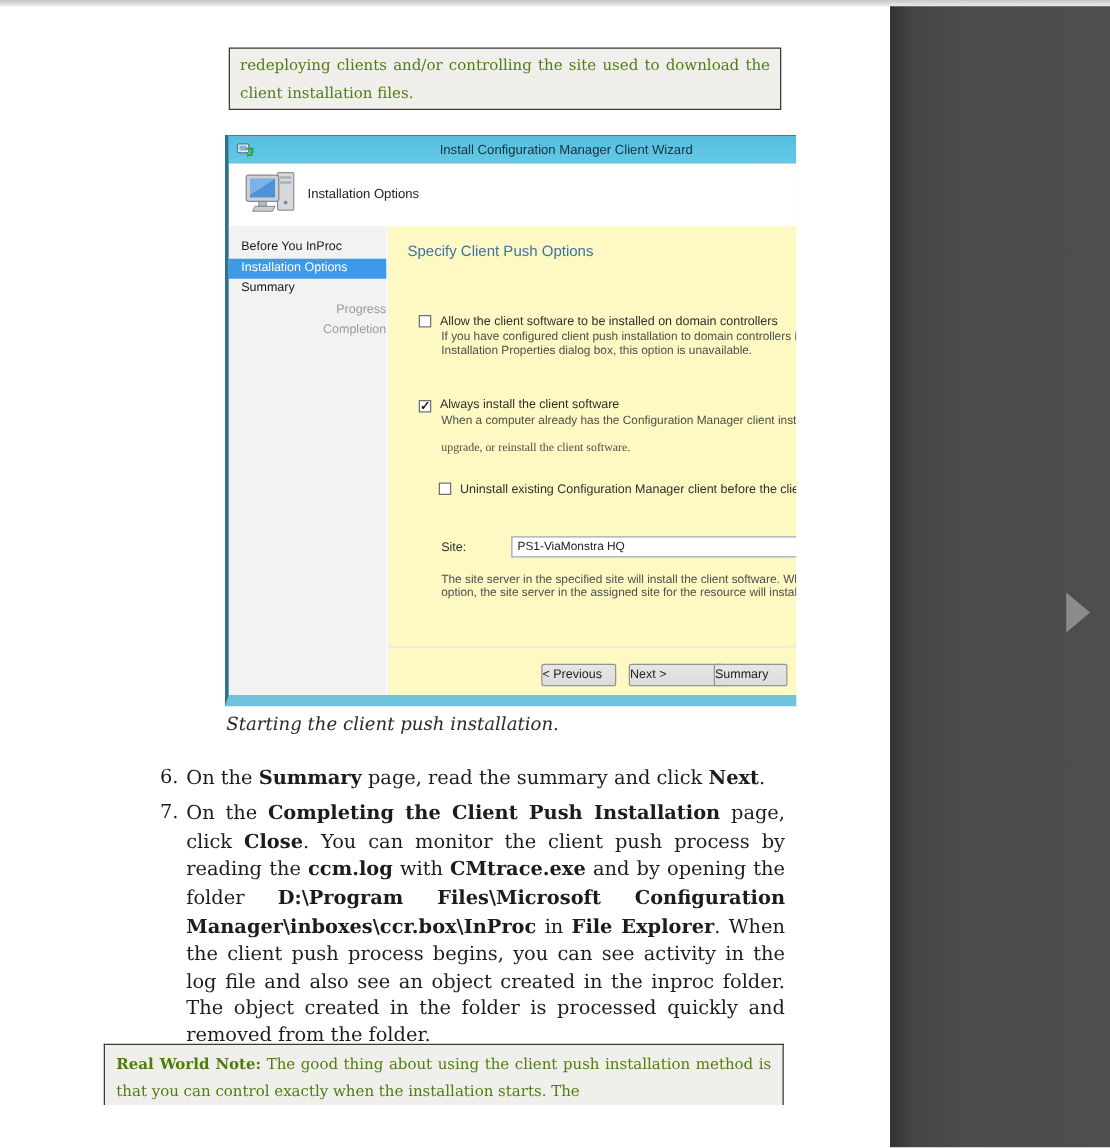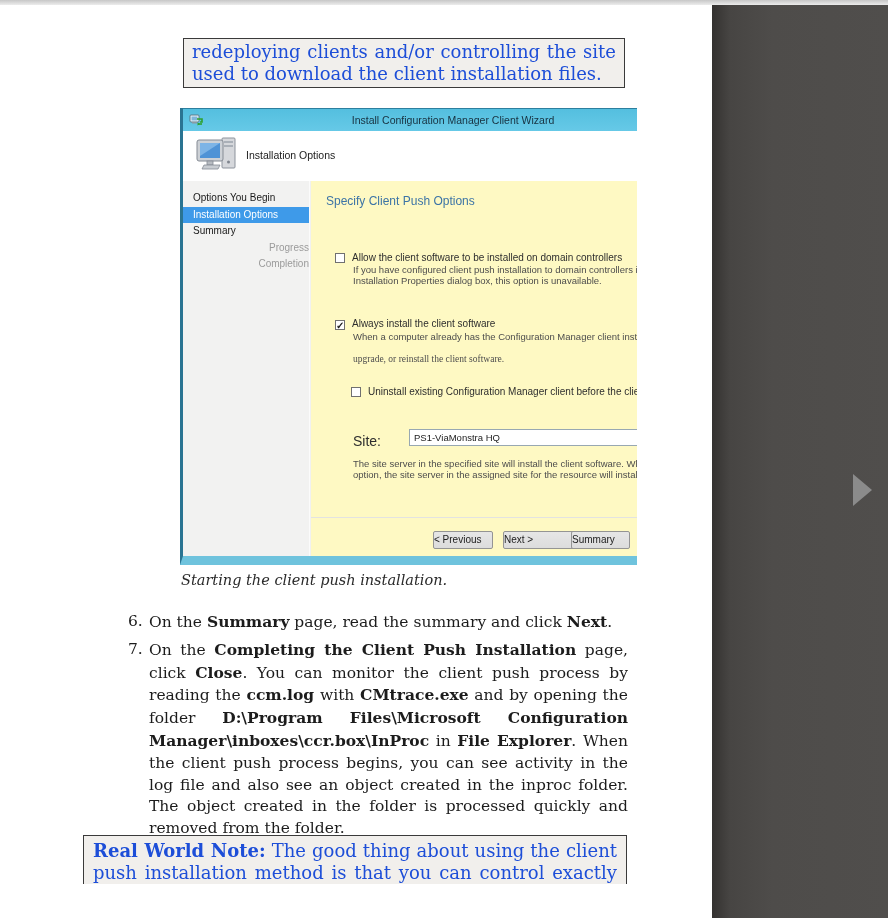--- a/index.html
+++ b/index.html
@@ -12,21 +12,21 @@
   .page { position:absolute; left:0; top:0; width:712px; height:918px; background:#fff; }
 
   .sidebar { position:absolute; left:712px; top:0; width:176px; height:918px;
     background:linear-gradient(90deg,#343230 0,#474543 18px,#4e4c4a 60px,#504e4c 100%); }
   .next-arrow { position:absolute; left:141px; top:474px; width:0; height:0; cursor:pointer;
     border-top:16px solid transparent; border-bottom:16px solid transparent;
     border-left:19px solid #8b8b8b; }
 
   
   .callout { position:absolute; background:#f1efec; border:1px solid #3a3a3a;
-    font-size:18px; line-height:22px; color:#1d4ed8; text-align:justify; }
+    font-size:12px; line-height:22px; color:#4d7c0f; text-align:justify; }
   .callout-top { left:183px; top:38px; width:442px; height:50px; padding:2px 8px; }
   .note-box { left:83px; top:835px; width:544px; height:49px; padding:4px 9px;
     border-bottom:none; overflow:hidden; }
   .caption { position:absolute; left:181px; top:572px; font-style:italic; font-size:14.5px;
     color:#2a2a2a; }
   .steps { position:absolute; left:128px; top:611px; width:500px; font-size:15.5px;
     line-height:21.8px; color:#1c1c1c; }
   .step { display:flex; margin-bottom:5px; }
   .step-num { width:21px; flex:0 0 21px; }
   .step-text { flex:1; text-align:justify; }
@@ -51,21 +51,21 @@
   .wz-nav-item.active { background:#3e9ae9; color:#fff; }
   .wz-nav-item.pending { color:#9b9b9b;text-align:right; }
   .wz-main { position:absolute; left:128px; top:73px; right:-120px; bottom:0; background:#fef9c3; }
   .wz-heading { position:absolute; left:15px; top:13px; font-size:12px; color:#3c74a6; }
   .cbrow { position:absolute; white-space:nowrap; }
   .cb { display:inline-block; width:10px; height:10px; background:#fff;
     border:1px solid #707070; vertical-align:-2px; margin-right:7px;
     font-size:10px; line-height:9px; text-align:center; color:#1a1a1a; font-weight:bold; }
   .cb-label { font-size:10px; color:#2e2e2e; }
   .helpline { position:absolute; font-size:9.5px; color:#4d4d4d; white-space:nowrap; }
-  .site-label { position:absolute; font-size:14px; color:#2e2e2e; }
+  .site-label { position:absolute; font-size:10px; color:#2e2e2e; }
   .site-combo { position:absolute; height:17px; line-height:15px; background:#fff;
     border:1px solid #98a8b2; font-size:9.5px; color:#222; padding-left:4px; }
   .wz-sep { position:absolute; left:0; right:0; top:336px; height:1px; background:#fafaf9;
     border-bottom:1px solid #e3e3e1; }
   .wz-buttons { position:absolute; top:350px; left:0; height:18px; }
   .wz-btn { position:absolute; height:18px; background:linear-gradient(180deg,#e6e6e6,#dcdcdc);
     border:1px solid #949494; border-radius:2px; font-size:10px; color:#222;
     text-align:left; line-height:16px; font-family:"Liberation Sans", sans-serif; }
   .btn-prev { left:122px; width:60px; }
   .btn-next { left:192px; width:76px; }
@@ -105,21 +105,21 @@
           <rect x="1" y="4" width="26" height="21" rx="2" fill="#cdd1d6" stroke="#858b94" stroke-width="1"></rect>
           <rect x="4" y="7" width="20" height="15" fill="#4f93d6"></rect>
           <path d="M4 7 L24 7 L4 20 Z" fill="#7db4e6"></path>
           <rect x="11" y="25" width="6" height="4" fill="#b8bcc2" stroke="#858b94" stroke-width="0.8"></rect>
           <path d="M6 33 L22 33 L24 29 L8 29 Z" fill="#c9cdd2" stroke="#858b94" stroke-width="0.8"></path>
         </svg>
         <div class="wz-header-label">Installation Options</div>
       </div>
 
       <div class="wz-nav">
-        <div class="wz-nav-item">Options You Begin</div>
+        <div class="wz-nav-item">Before You InProc</div>
         <div class="wz-nav-item active">Installation Options</div>
         <div class="wz-nav-item">Summary</div>
         <div class="wz-nav-item pending">Progress</div>
         <div class="wz-nav-item pending">Completion</div>
       </div>
 
       <div class="wz-main">
         <div class="wz-heading">Specify Client Push Options</div>
 
         <div class="cbrow" style="left:24px; top:66px;">

